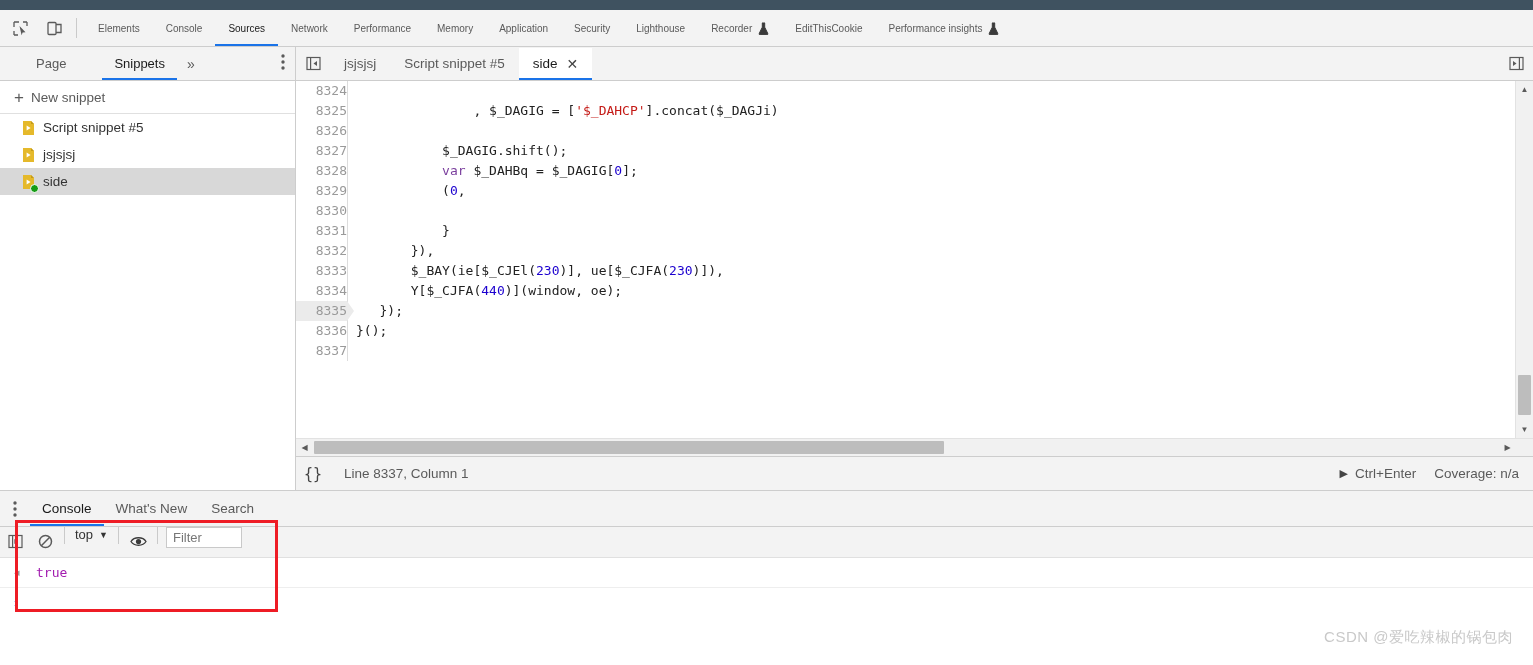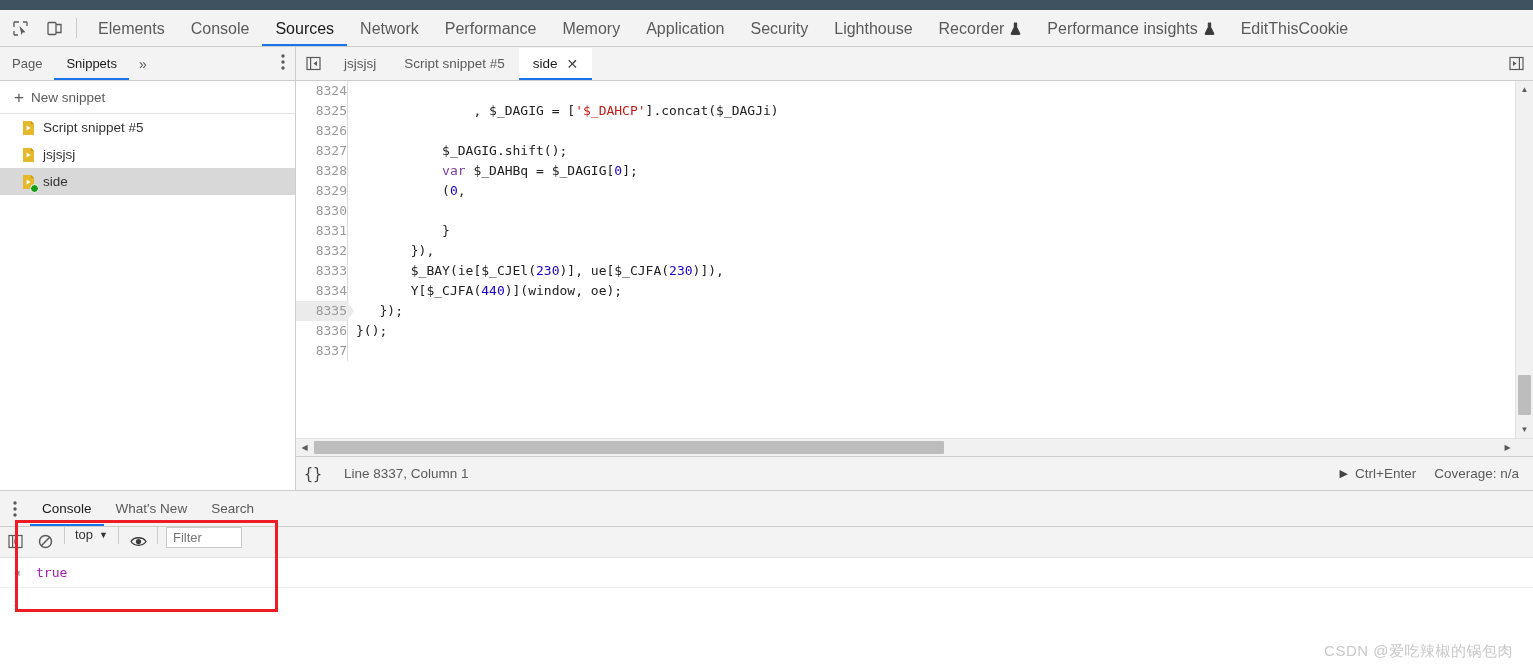--- a/index.html
+++ b/index.html
@@ -18,32 +18,32 @@
   
   #maintoolbar{
     height:36px;background:#f3f3f3;border-bottom:1px solid #cdcdcd;
     display:flex;align-items:center;position:relative;
   }
   .tbicon{width:28px;height:26px;margin-left:6px;display:flex;align-items:center;justify-content:center;cursor:pointer;}
   .tbsep{width:1px;height:20px;background:#cacaca;margin:0 8px;}
   .tabs{display:flex;align-items:flex-end;height:36px;}
   .tab{
     padding:0 13px;height:35px;display:flex;align-items:center;
-    font-size:16px;color:#5a5a5a;cursor:pointer;white-space:nowrap;
+    font-size:10px;color:#5a5a5a;cursor:pointer;white-space:nowrap;
   }
   .tab.active{color:#1a1a1a;box-shadow:inset 0 -2px 0 #1a73e8;}
   .tab .flask{margin-left:6px;display:inline-flex;}
 
   
   #workarea{height:443px;display:flex;}
 
   
   #navigator{width:295px;border-right:1px solid #cdcdcd;display:flex;flex-direction:column;background:#fff;}
   #navtabs{height:33px;background:#f3f3f3;border-bottom:1px solid #cdcdcd;display:flex;align-items:center;position:relative;}
-  .ntab{padding:0 12px;height:32px;display:flex;align-items:center;font-size:13px;color:#5a5a5a;cursor:pointer;}
+  .ntab{padding:0 12px;height:32px;display:flex;align-items:center;font-size:13px;color:#5a5a5a;cursor:pointer;margin-left:24px;}
   .ntab.active{color:#1a1a1a;box-shadow:inset 0 -2px 0 #1a73e8;}
   .chev{padding:0 10px;font-size:14px;color:#5a5a5a;cursor:pointer;}
   #navdots{position:absolute;right:10px;top:6px;cursor:pointer;}
   #newsnippet{
     height:32px;display:flex;align-items:center;padding-left:14px;
     border-bottom:1px solid #e0e0e0;font-size:13.5px;color:#5a5a5a;cursor:pointer;
   }
   #newsnippet .plus{font-size:17px;margin-right:7px;color:#5a5a5a;line-height:1;}
   .snip{height:27px;display:flex;align-items:center;padding-left:22px;font-size:13.5px;color:#333;cursor:pointer;}
   .snip.sel{background:#d8d8d8;}
@@ -118,21 +118,21 @@
   .promptrow .pcaret{width:22px;color:#1a73e8;font-size:12px;}
 
   
   #redbox{
     position:absolute;left:15px;top:520px;width:263px;height:92px;
     border:3px solid #ee1c25;box-sizing:border-box;pointer-events:none;z-index:50;
   }
 
   
   #watermark{
-    position:absolute;right:20px;bottom:4px;font-size:15px;color:#c9c9c9;
+    position:absolute;right:20px;bottom:18px;font-size:15px;color:#c9c9c9;
     letter-spacing:.5px;user-select:none;
   }
 </style>
 </head>
 <body>
 
 <div id="titlestrip"></div>
 
 <div id="maintoolbar">
   <div class="tbicon">
@@ -178,29 +178,29 @@
       </div>
       <div class="tab">
         <span>Recorder</span>
         <span class="flask">
           <svg width="11" height="13" viewBox="0 0 11 13" style="vertical-align:-1px">
             <path d="M4 1 h3 M4.3 1 v4.2 L1.3 11.3 a1 1 0 0 0 .9 1.4 h6.6 a1 1 0 0 0 .9 -1.4 L6.7 5.2 V1" stroke="#3a3a3a" fill="#3a3a3a" stroke-width="1"></path>
           </svg>
         </span>
       </div>
       <div class="tab">
+        <span>EditThisCookie</span>
+      </div>
+      <div class="tab">
         <span>Performance insights</span>
         <span class="flask">
           <svg width="11" height="13" viewBox="0 0 11 13" style="vertical-align:-1px">
             <path d="M4 1 h3 M4.3 1 v4.2 L1.3 11.3 a1 1 0 0 0 .9 1.4 h6.6 a1 1 0 0 0 .9 -1.4 L6.7 5.2 V1" stroke="#3a3a3a" fill="#3a3a3a" stroke-width="1"></path>
           </svg>
         </span>
-      </div>
-      <div class="tab">
-        <span>EditThisCookie</span>
       </div>
     </div>
 </div>
 
 <div id="workarea">
 
   <div id="navigator">
     <div id="navtabs">
       <div id="nav-tab-list" style="display:flex;align-items:center;">
           <div class="ntab">Page</div>

